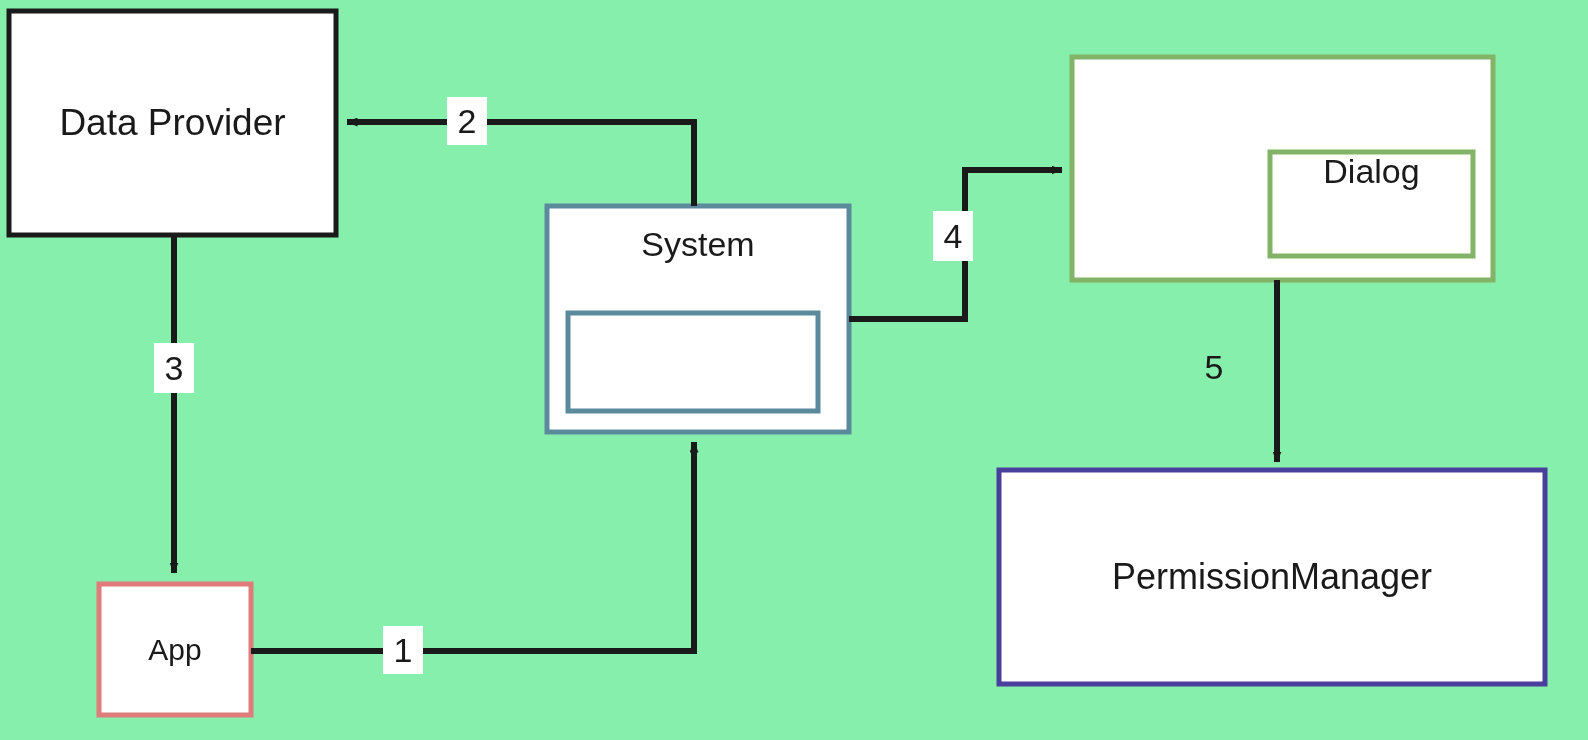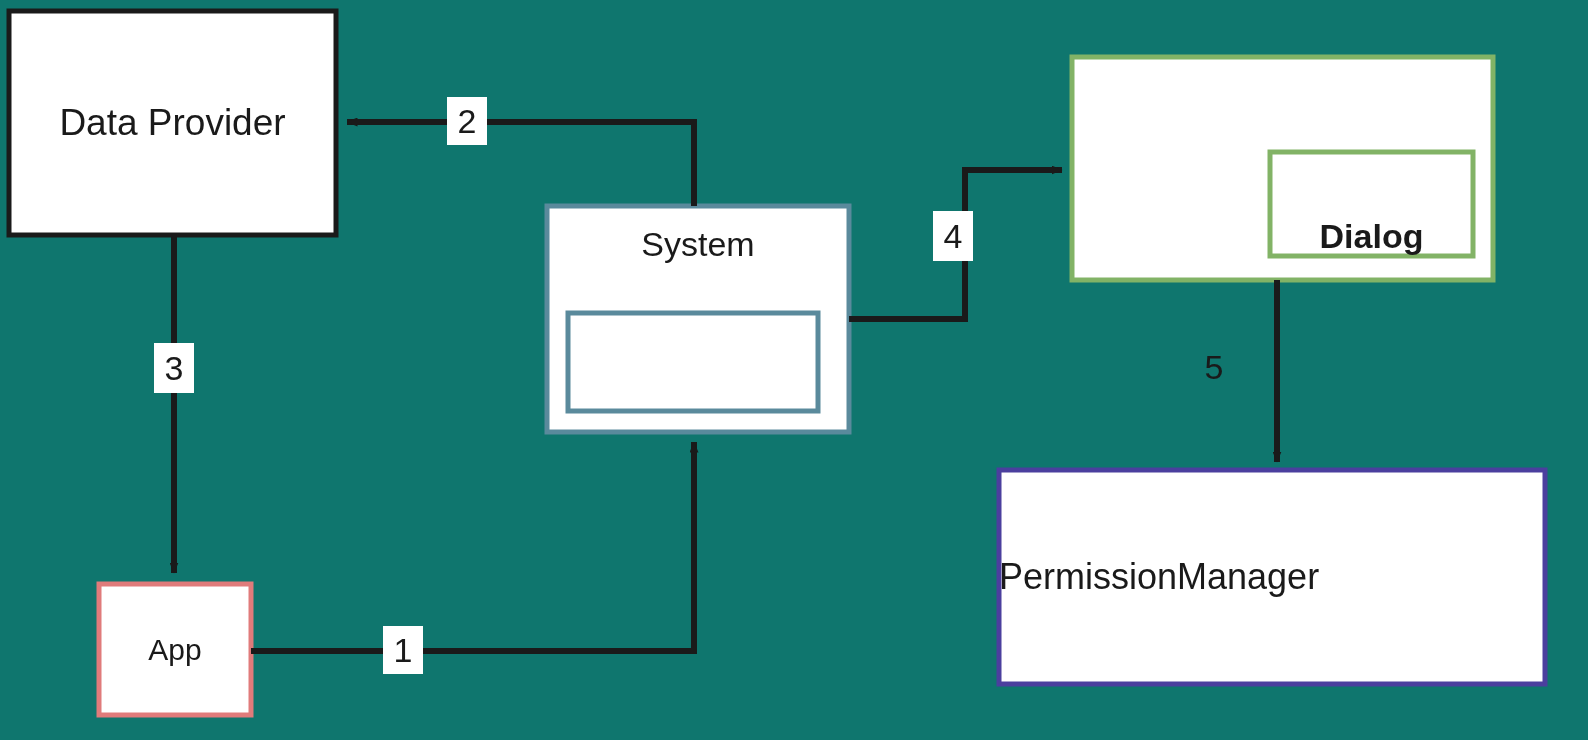--- a/index.html
+++ b/index.html
@@ -7,21 +7,21 @@
     padding: 0;
     background: #ffffff;
   }
   body {
     font-family: "Liberation Sans", sans-serif;
   }
   #canvas {
     position: relative;
     width: 1588px;
     height: 740px;
-    background: #0f766e;
+    background: #86efac;
     overflow: hidden;
   }
   #diagram-svg {
     position: absolute;
     left: 0;
     top: 0;
   }
   .node-label {
     position: absolute;
     font-family: "Liberation Sans", sans-serif;
@@ -79,25 +79,25 @@
   <div class="node-label" style="left:9px; top:11px; width:327px; height:224px; display:flex; align-items:center; justify-content:center; font-size:37px;">
     <span>Data Provider</span>
   </div>
 
   <div class="node-label" style="left:547px; top:222px; width:302px; height:44px; display:flex; align-items:center; justify-content:center; font-size:34px;">
     <span>System</span>
   </div>
 
 
 
-  <div class="node-label" style="left:1270px; top:152px; width:203px; height:104px; display:flex; align-items:flex-end; justify-content:center; font-size:34px;font-weight:bold;">
+  <div class="node-label" style="left:1270px; top:152px; width:203px; height:104px; display:flex; align-items:flex-start; justify-content:center; font-size:34px;">
     <span>Dialog</span>
   </div>
 
-  <div class="node-label" style="left:999px; top:470px; width:546px; height:214px; display:flex; align-items:center; font-size:36px;">
+  <div class="node-label" style="left:999px; top:470px; width:546px; height:214px; display:flex; align-items:center; justify-content:center; font-size:36px;">
     <span>PermissionManager</span>
   </div>
 
   <div class="node-label" style="left:99px; top:584px; width:152px; height:131px; display:flex; align-items:center; justify-content:center; font-size:30px;">
     <span>App</span>
   </div>
 
   <div class="edge-label" style="left:383px; top:626px; width:40px; height:48px; line-height:48px; font-size:34px;">
     <span>1</span>
   </div>

